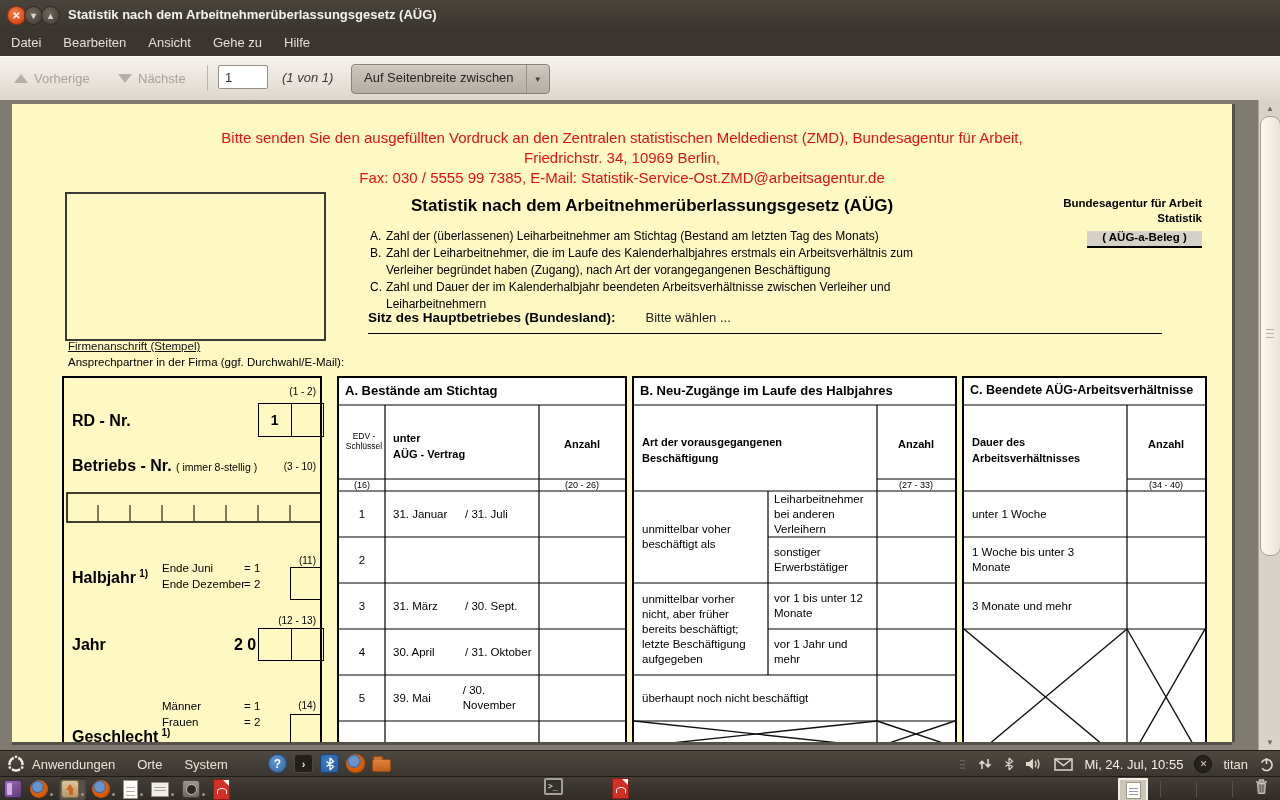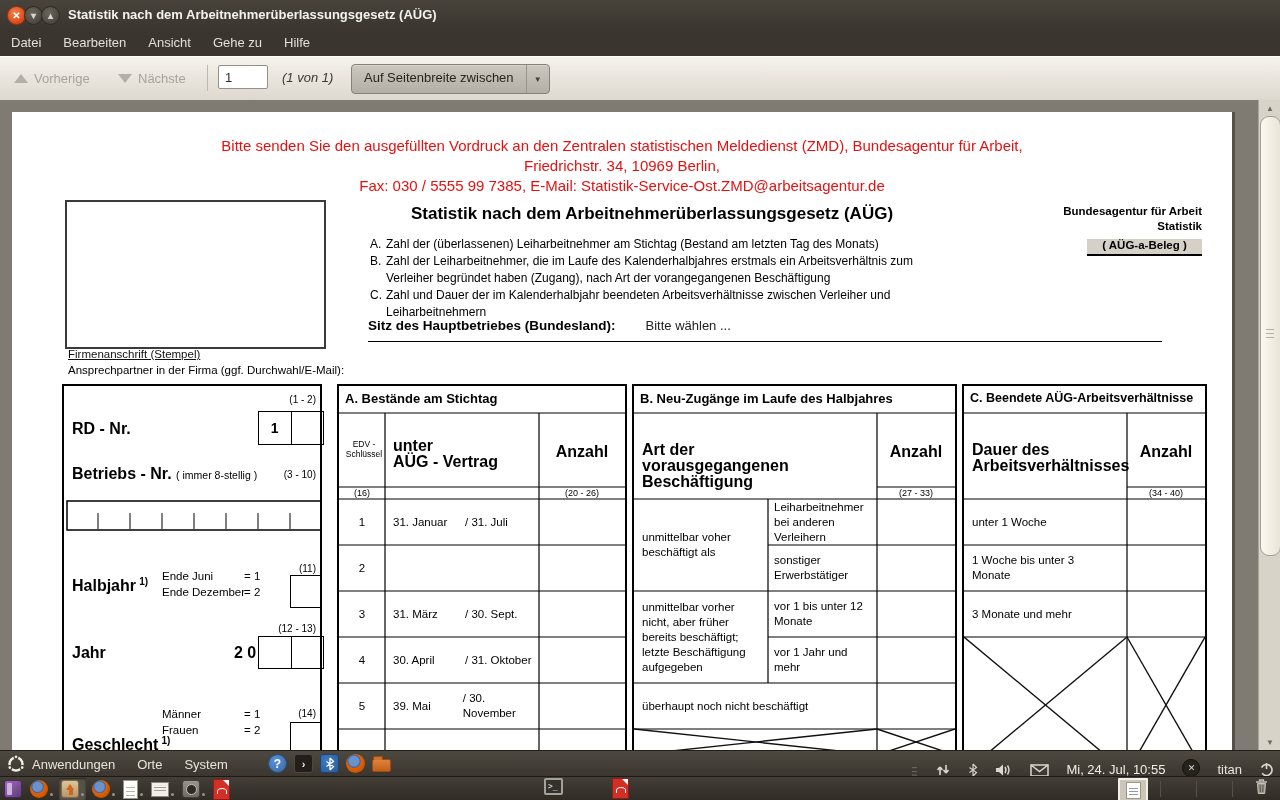--- a/index.html
+++ b/index.html
@@ -36,21 +36,21 @@
   .pagecount{position:absolute;left:282px;top:0;height:40px;line-height:44px;
     color:#3a3833;font-size:13px;font-style:italic;}
   .combo{position:absolute;left:351px;top:8px;height:28px;display:flex;align-items:stretch;
     border:1px solid #86827a;border-radius:4px;overflow:hidden;
     background:linear-gradient(#cbc7be,#b3afa6);box-shadow:inset 0 1px 0 #d9d5cc;}
   .combo .txt{padding:0 12px;line-height:26px;font-size:13px;color:#26241f;}
   .combo .arr{width:22px;border-left:1px solid #99958c;display:flex;align-items:center;
     justify-content:center;font-size:8px;color:#46423b;}
   
   .docarea{position:absolute;left:0;top:100px;width:1280px;height:650px;background:#7f7b72;}
-  .page{position:absolute;left:12px;top:12px;width:1220px;height:638px;background:#ffffff;
+  .page{position:absolute;left:12px;top:4px;width:1220px;height:638px;background:#fef9c3;
     overflow:hidden;box-shadow:3px 0 0 rgba(42,40,36,.5),0 3px 0 rgba(42,40,36,.5);}
   .scrollbar{position:absolute;left:1258px;top:0;width:22px;height:650px;background:#d8d3c8;
     border-left:1px solid #aaa69b;}
   .sbtn{position:absolute;left:1px;width:20px;height:16px;display:flex;align-items:center;
     justify-content:center;font-size:8px;color:#6e6a61;}
   .sthumb{position:absolute;left:1px;top:16px;width:19px;height:438px;border:1px solid #a49f93;
     border-radius:9px;background:linear-gradient(90deg,#fbf8f1,#e9e5da);}
   .sgrip{position:absolute;left:5px;top:212px;width:8px;height:1px;background:#b4afa3;
     box-shadow:0 4px 0 #b4afa3,0 8px 0 #b4afa3;}
   
@@ -81,34 +81,34 @@
   .lf-opt{position:absolute;font-size:11.5px;color:#000;}
   .cellpair{position:absolute;border:1.5px solid #000;display:flex;}
   .cellpair .c{flex:1;display:flex;align-items:center;justify-content:center;
     font-size:14px;font-weight:bold;}
   .cellpair .c + .c{border-left:1.5px solid #000;}
   .singlecell{position:absolute;border:1.5px solid #000;}
   
   .tbl{position:absolute;border:2px solid #000;box-sizing:border-box;background:#fff;}
   .tbl .grid{position:absolute;left:0;top:0;}
   .ttl{position:absolute;left:6px;top:5px;font-size:13px;font-weight:bold;color:#000;white-space:nowrap;}
-  .hdr{position:absolute;font-weight:bold;font-size:16px;line-height:16px;color:#000;}
+  .hdr{position:absolute;font-weight:bold;font-size:11px;line-height:16px;color:#000;}
   .tiny{position:absolute;font-size:8.5px;line-height:10px;text-align:center;color:#000;}
   .sub{position:absolute;font-size:9px;text-align:center;color:#000;}
   .cell{position:absolute;display:flex;align-items:center;font-size:11.5px;line-height:15px;color:#000;}
   .cc{justify-content:center;text-align:center;}
   .d1{display:inline-block;width:72px;}
   .fieldcell{position:absolute;}
   
   .panel{position:absolute;left:0;top:750px;width:1280px;height:26px;
     background:linear-gradient(#4d4840,#3a352e);border-top:1px solid #211e19;
     color:#e8e4dc;font-size:13px;}
   .pmenu{position:absolute;left:32px;top:0;height:26px;display:flex;align-items:center;gap:22px;}
   .picons{position:absolute;left:268px;top:3px;display:flex;gap:7px;align-items:center;}
-  .ptray{position:absolute;right:6px;top:0;height:26px;display:flex;gap:17px;align-items:flex-end;}
+  .ptray{position:absolute;right:6px;top:0;height:26px;display:flex;gap:11px;align-items:center;}
   .ico20{width:19px;height:19px;display:flex;align-items:center;justify-content:center;
     box-sizing:border-box;}
   .helpico{border-radius:50%;background:radial-gradient(circle at 40% 35%,#5f93d2,#3667a5);
     border:1px solid #28507f;color:#fff;font-weight:bold;font-size:12px;}
   .shotico{border-radius:3px;background:#221f1a;border:1px solid #4d483f;color:#f0ece4;
     font-size:11px;font-weight:bold;}
   .btico{border-radius:3px;background:radial-gradient(circle at 40% 35%,#3f7cc4,#2a5a9a);
     border:1px solid #1d4476;}
   .ffico{border-radius:50%;background:radial-gradient(circle at 42% 38%,#6a93cc 0 30%,#3b66a5 38%,#e66000 44%,#b04c05 92%);}
   .folderico{width:19px;height:13px;margin-top:4px;border-radius:2px;position:relative;

